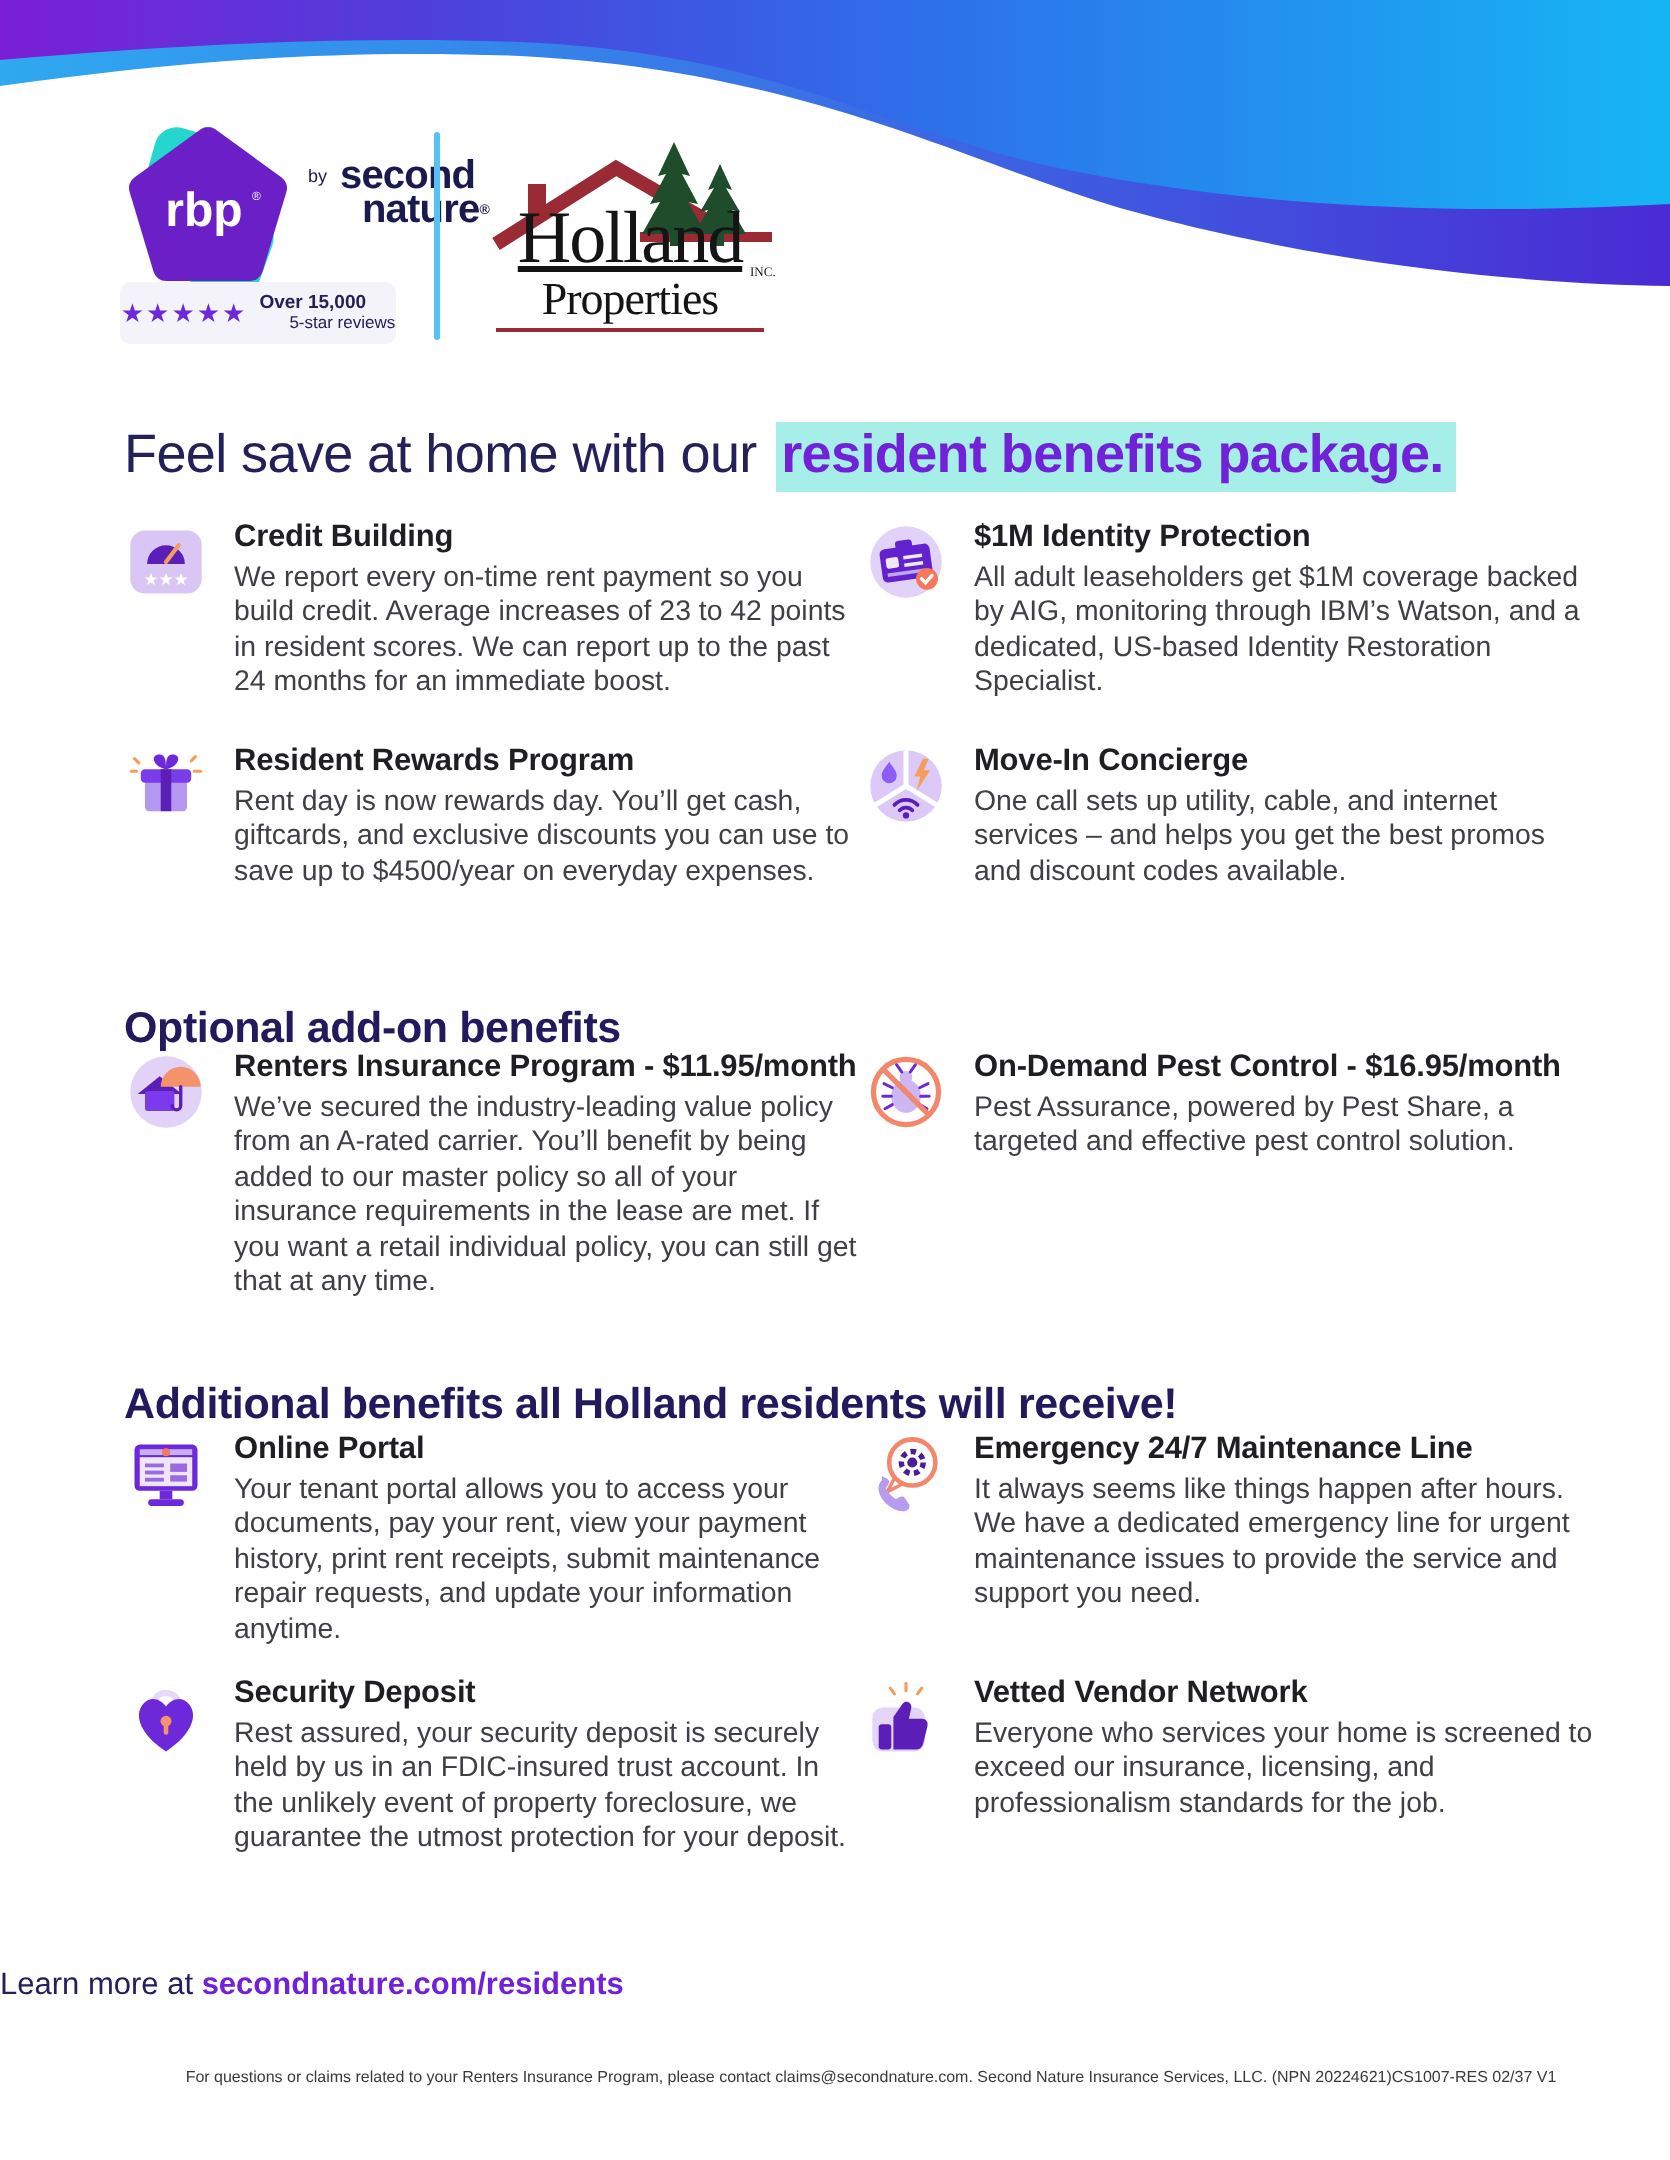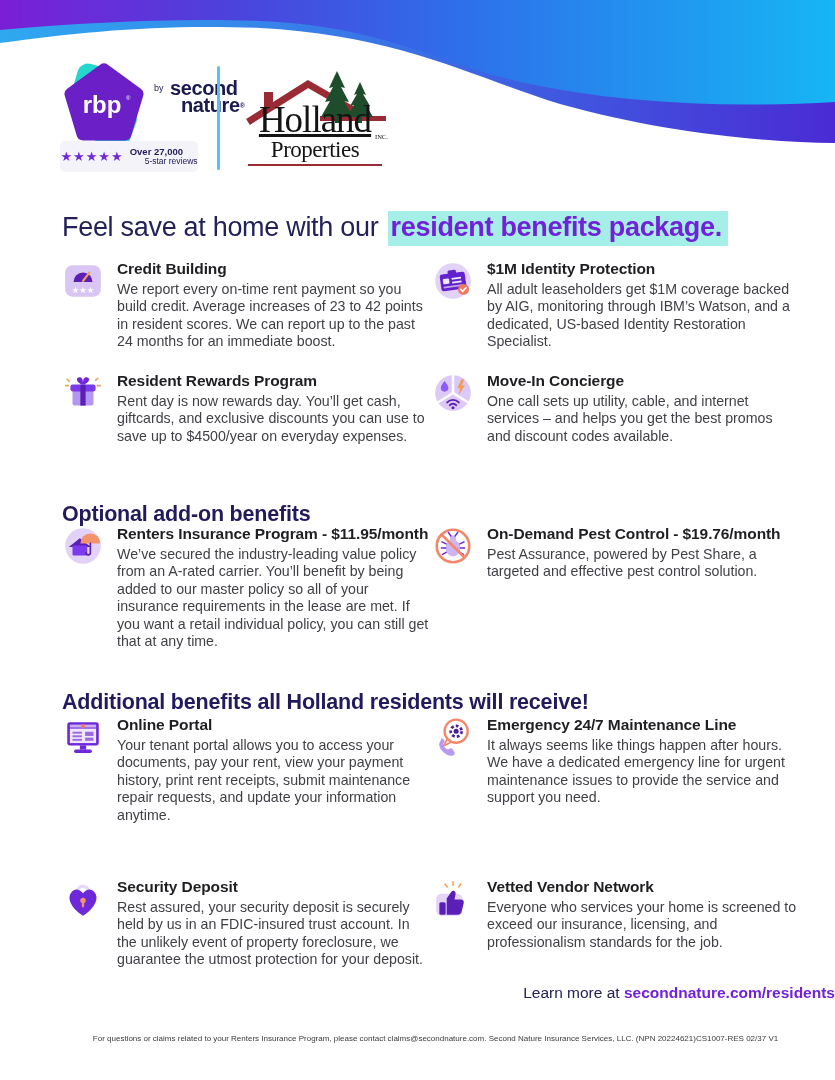--- a/index.html
+++ b/index.html
@@ -38,21 +38,21 @@
   
   .row{position:absolute;left:62px;width:736px;display:grid;grid-template-columns:370px 1fr;}
   .benefit{display:flex;gap:13px;align-items:flex-start;}
   .bicon{flex:0 0 42px;width:42px;height:42px;}
   .bicon svg{display:block;}
   .btitle{font-size:15.5px;font-weight:bold;color:#1f1f23;letter-spacing:-.1px;margin-bottom:3px;}
   .bbody{font-size:14.2px;line-height:17.4px;color:#3f3f46;max-width:312px;}
   .section-h{position:absolute;left:62px;font-size:21.5px;font-weight:800;color:#221a5c;letter-spacing:-.2px;}
 
   
-  .learn{position:absolute;top:984px;left:0;width:835px;text-align:right;font-size:15.5px;color:#23205a;}
+  .learn{position:absolute;top:984px;left:0;width:835px;text-align:left;font-size:15.5px;color:#23205a;}
   .learn-link{font-weight:bold;color:#7121d8;text-decoration:none;}
   .fineprint{position:absolute;top:1034px;left:76px;right:40px;display:flex;justify-content:center;
              font-size:8px;color:#3a3a3a;white-space:nowrap;}
 </style>
 </head>
 <body>
 
 <div class="page">
 
   <svg class="wave" width="835" height="172" viewBox="0 0 835 172">
@@ -86,21 +86,21 @@
         <span class="rbp-by">by</span>
         <span class="brand"><span>second</span><br>
           <span class="l2">nature</span><span class="reg">®</span>
         </span>
       </div>
     </div>
 
     <div class="reviews-box">
       <span class="stars">★★★★★</span>
       <span class="rev-text">
-        <span class="rev1" style="display:block">Over 27,000</span>
+        <span class="rev1" style="display:block">Over 15,000</span>
         <span class="rev2" style="display:block">5-star reviews</span>
       </span>
     </div>
 
     <div class="hdr-divider"></div>
 
     <div class="holland-logo">
       <svg width="162" height="58" viewBox="0 0 162 58">
         <rect x="30" y="22" width="9" height="18" fill="#9a2b35"></rect>
         <path d="M14 52 L74 14 L126 44" stroke="#9a2b35" stroke-width="7" fill="none"></path>
@@ -235,21 +235,21 @@
               <line x1="13.5" y1="26" x2="10" y2="28"></line>
             <line x1="26.5" y1="18" x2="30.5" y2="16"></line>
               <line x1="27" y1="22" x2="31" y2="22"></line>
               <line x1="26.5" y1="26" x2="30" y2="28"></line>
             <path d="M18 10.5 l-2.5 -3.5 M22 10.5 l2.5 -3.5"></path>
           </g>
           <line x1="9.5" y1="9.5" x2="30.5" y2="30.5" stroke="#f2876b" stroke-width="2.5" stroke-linecap="round"></line>
         </svg>
       </span>
       <div class="btext">
-        <div class="btitle">On-Demand Pest Control - $19.76/month</div>
+        <div class="btitle">On-Demand Pest Control - $16.95/month</div>
         <div class="bbody">Pest Assurance, powered by Pest Share, a targeted and effective pest control solution.</div>
       </div>
     </div>
   </section>
 
   <h2 class="section-h" style="top:672px">Additional benefits all Holland residents will receive!</h2>
 
   <section class="row" style="top:716px">
     <div class="benefit">
       <span class="bicon">
@@ -284,21 +284,21 @@
           <path d="M8.5 23 c-2.5 2.5 -2 6.5 1 10 c3 3.5 7.5 5.5 10.5 4.5 c1.5 -.5 2 -2 1.5 -3 l-2 -3 c-.5 -1 -1.5 -1 -2.5 -.5 l-1.8 1 c-2 -1.2 -3.8 -3 -4.8 -5.2 l1.2 -1.8 c.6 -1 .4 -2 -.4 -2.6 l-2.7 -1.4 z" fill="#b79bef"></path>
         </svg>
       </span>
       <div class="btext">
         <div class="btitle">Emergency 24/7 Maintenance Line</div>
         <div class="bbody">It always seems like things happen after hours. We have a dedicated emergency line for urgent maintenance issues to provide the service and support you need.</div>
       </div>
     </div>
   </section>
 
-  <section class="row" style="top:878px">
+  <section class="row" style="top:838px">
     <div class="benefit">
       <span class="bicon">
         <svg width="42" height="42" viewBox="0 0 40 40">
           <path d="M14 14 a6 6 0 0 1 12 0" stroke="#e6d9fa" stroke-width="3" fill="none"></path>
           <path d="M20 36 C8 28 4.5 19 9 13.5 c3.2 -4 8 -3 11 1 c3 -4 7.8 -5 11 -1 c4.5 5.5 1 14.5 -11 22.5 z" fill="#6d28d9"></path>
           <circle cx="20" cy="21.5" r="2.6" fill="#f4926b"></circle>
           <rect x="18.9" y="22.5" width="2.2" height="5.5" rx="1.1" fill="#f4926b"></rect>
         </svg>
       </span>
       <div class="btext">

